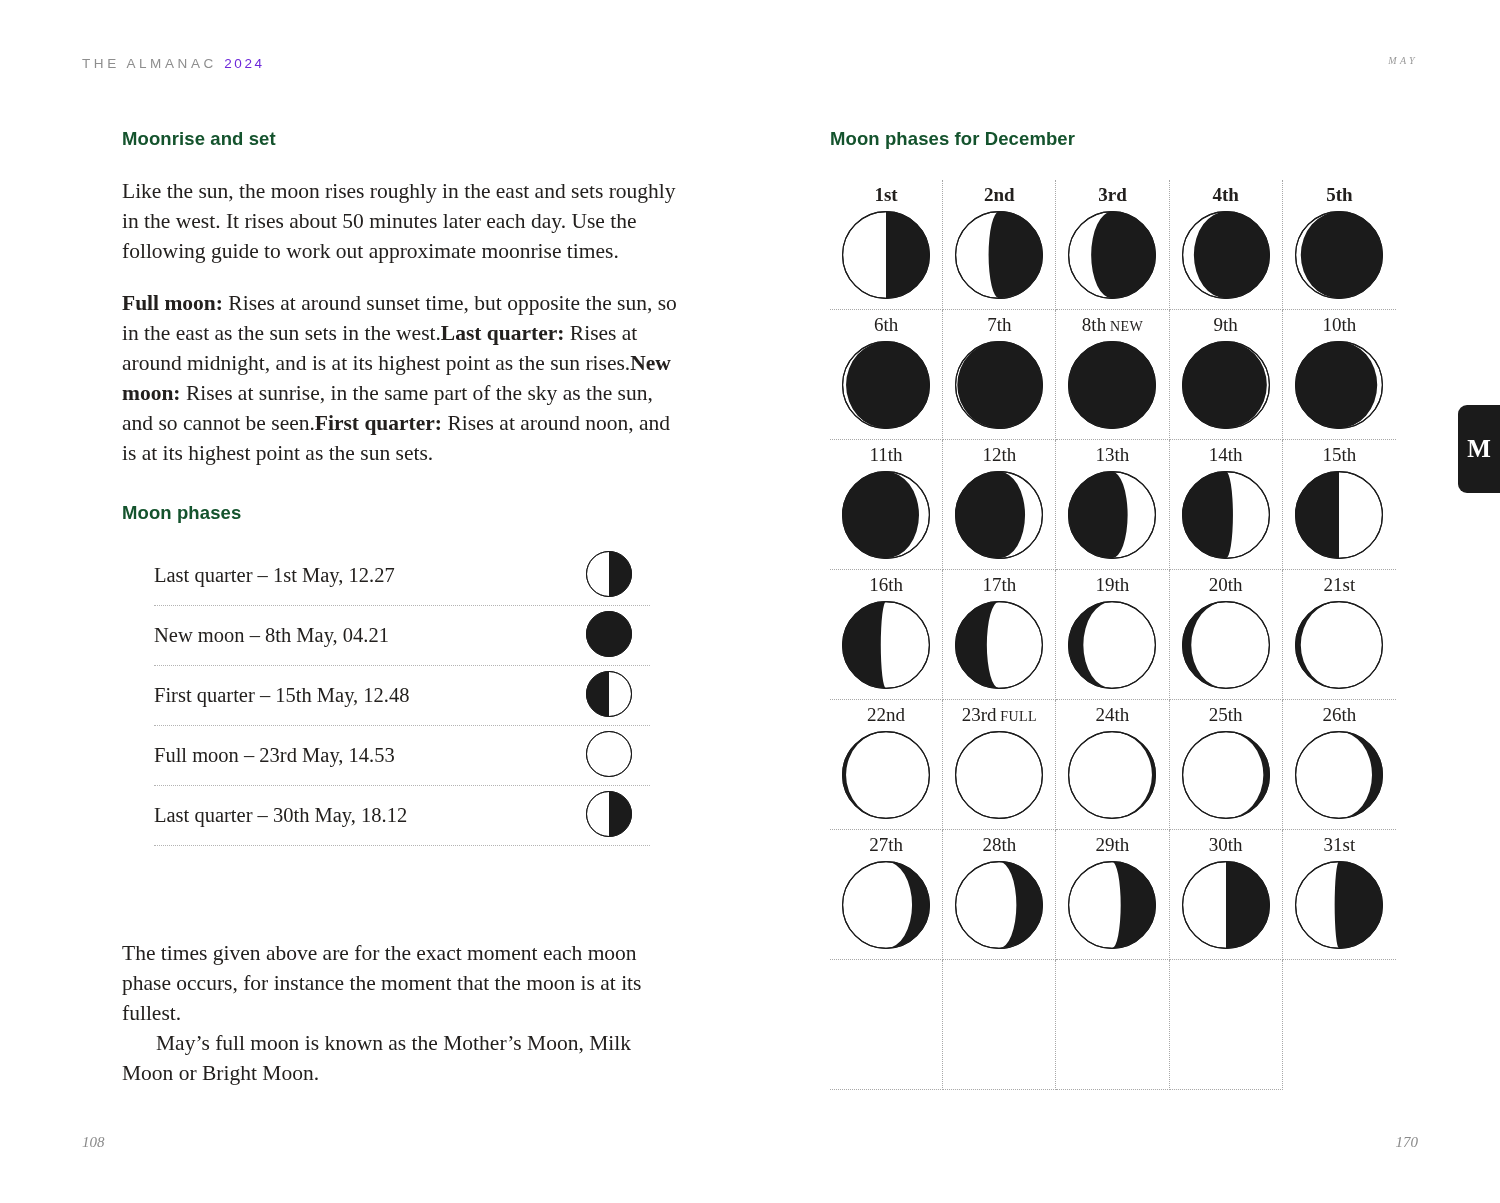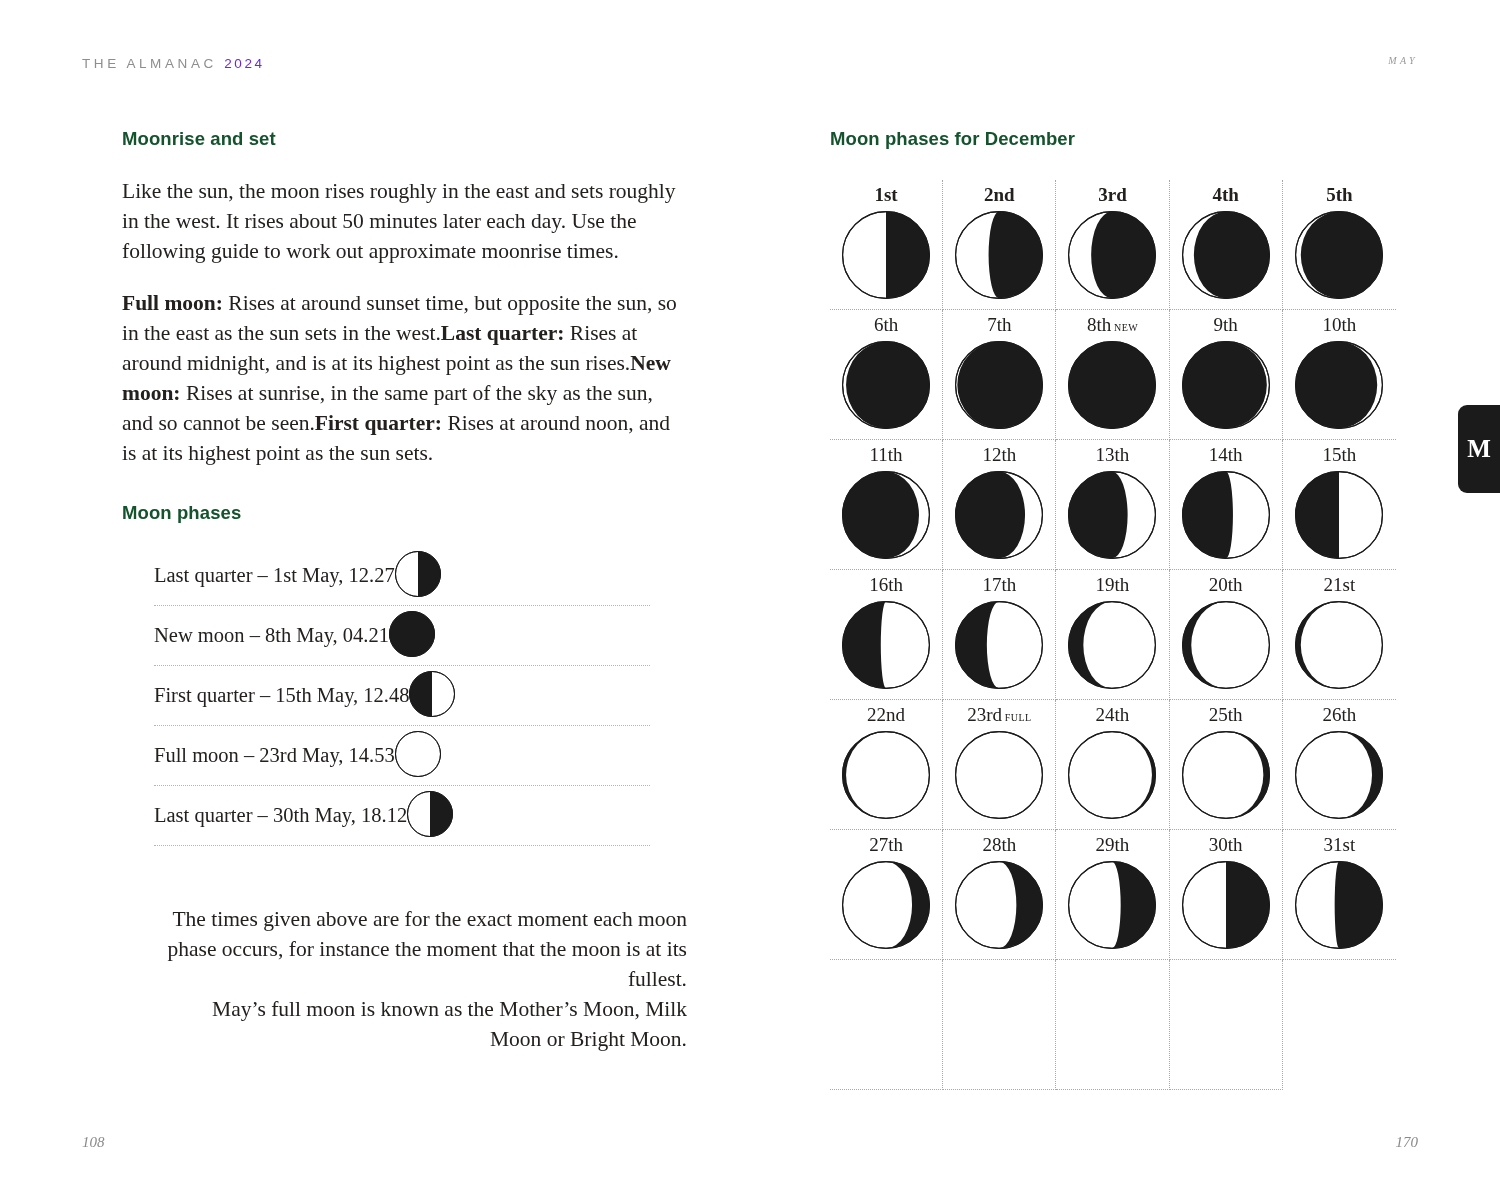--- a/index.html
+++ b/index.html
@@ -119,21 +119,21 @@
 
   
   .phase-table {
     margin-top: 8px;
     margin-left: 32px;
     width: 496px;
   }
   .phase-row {
     display: flex;
     align-items: center;
-    justify-content: flex-start;
+    justify-content: space-between;
     height: 59px;
     border-bottom: 1px dotted #b4b4b4;
   }
   .phase-row .label {
     font-size: 20.5px;
     color: #23201e;
   }
   .phase-row .icon {
     margin-right: 18px;
     display: block;
@@ -159,21 +159,21 @@
   }
   .moon-cell:nth-child(5n) { border-right: none; }
   .moon-cell.first-row { border-top: none; font-weight: bold; }
   .moon-cell .day {
     font-size: 19px;
     color: #23201e;
     margin-bottom: 5px;
     white-space: nowrap;
   }
   .moon-cell .day .sc {
-    font-size: 10px;
+    font-size: 14px;
     letter-spacing: 0.4px;
     margin-top: 32px;
   }
   .moon-cell .disc { display: block; }
   .moon-cell.empty { }
 </style>
 </head>
 <body>
 
 <div class="head-left">
@@ -231,21 +231,21 @@
       <div class="phase-row">
         <div class="label">Last quarter – 30th May, 18.12</div>
         <div class="icon"><svg class="disc" width="46" height="46" viewBox="0 0 46 46">
       <circle cx="23" cy="23" r="22.5" fill="#ffffff" stroke="#1b1b1b" stroke-width="1"></circle>
       <path d="M 23 0.5 A 22.5 22.5 0 0 1 23 45.5 A 0 22.5 0 0 0 23 0.5 Z" fill="#1b1b1b"></path>
       <circle cx="23" cy="23" r="22.5" fill="none" stroke="#1b1b1b" stroke-width="1"></circle>
     </svg></div>
       </div>
     </div>
 
-  <div style="margin-top:58px;text-align:right;">
+  <div style="margin-top:92px;">
     <p class="body tight">The times given above are for the exact moment each moon phase occurs, for instance the moment that the moon is at its fullest.</p>
     <p class="body indent">May’s full moon is known as the Mother’s Moon, Milk Moon or Bright Moon.</p>
   </div>
 </div>
 
 <div class="col-right">
   <h2 class="section-title">Moon phases for December</h2>
   <div class="moon-grid">
       <div class="moon-cell first-row">
         <div class="day">1st</div>

